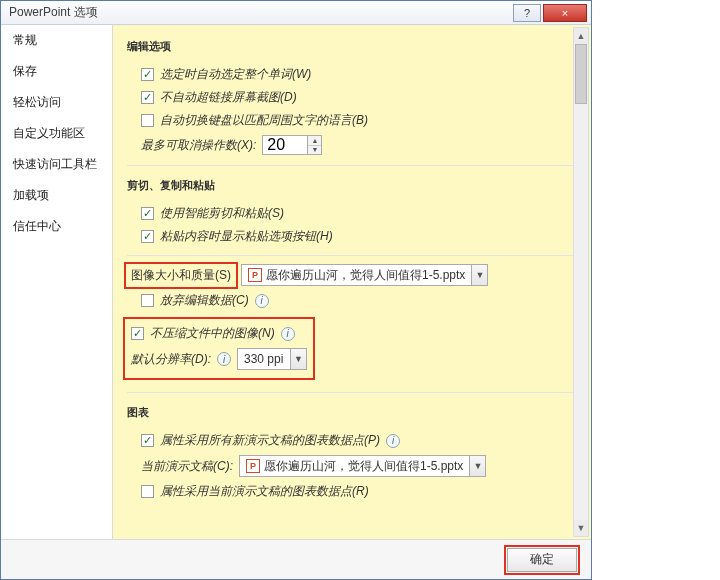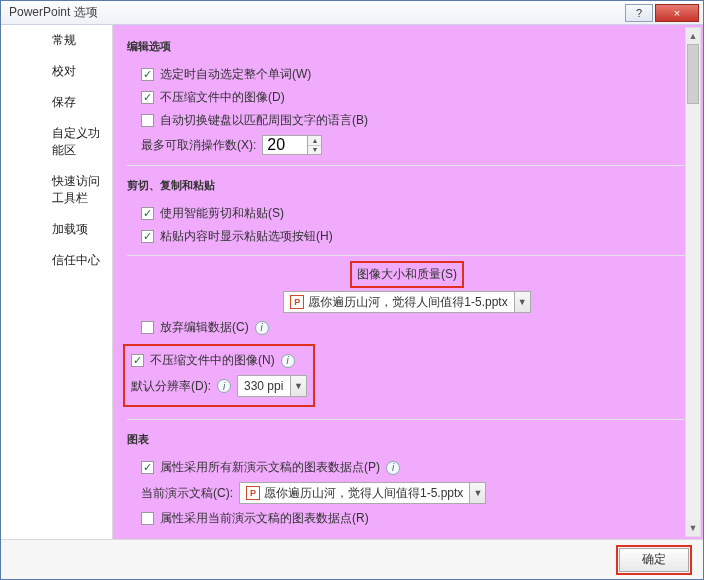--- a/index.html
+++ b/index.html
@@ -1,32 +1,32 @@
 <!DOCTYPE html>
 <html><head>
 <meta charset="utf-8">
 <style>
 * { box-sizing: border-box; margin: 0; padding: 0; }
 body { font-family: "Microsoft YaHei", "Segoe UI", Tahoma, sans-serif; font-size: 12px; color: #333; background: #fff; }
-.window { width: 704px; height: 580px; border: 1px solid #5a7aa8; background: #f0abfc; display: flex; flex-direction: column; }
+.window { width: 592px; height: 580px; border: 1px solid #5a7aa8; background: #fef9c3; display: flex; flex-direction: column; }
 .titlebar { height: 24px; background: linear-gradient(#fdfdfe,#eef1f6); border-bottom: 1px solid #c8d2e2; display: flex; align-items: center; padding: 0 4px 0 8px; color: #3d3d3d; }
 .titlebar .title-text { flex: 1; font-size: 12px; }
 .titlebar .tb-btn { width: 28px; height: 18px; border: 1px solid #8fa0b8; background: linear-gradient(#f5f8fc,#e2e8f1); margin-left: 2px; display: flex; align-items: center; justify-content: center; font-size: 11px; color: #333; }
 .titlebar .tb-close { width: 44px; background: linear-gradient(#e67a72,#c8362a); border-color: #9a281f; color: #fff; }
 .body { flex: 1; display: flex; overflow: hidden; }
-.sidebar { width: 112px; border-right: 1px solid #d9d9d9; background: #fff; padding-left: 39px; }
+.sidebar { width: 112px; border-right: 1px solid #d9d9d9; background: #fff; }
 .side-item { padding: 7px 12px; cursor: pointer; color: #1a1a1a; }
 .side-item.active { background: #d6d6d6; }
 .side-item.hl { outline: 2px solid #e03020; outline-offset: -2px; }
 .main { flex: 1; overflow: auto; position: relative; padding: 8px 16px 8px 14px; }
 .section-title { font-size: 11px; color: #333; padding: 6px 0 10px; }
 .section-title.bold { font-weight: 600; }
 .row { display: flex; align-items: center; gap: 6px; padding: 2px 0 4px 14px; min-height: 22px; }
 .row .cb { width: 13px; height: 13px; border: 1px solid #999; background: #fff; display: inline-flex; align-items: center; justify-content: center; color: #1c6f2f; font-size: 11px; line-height: 1; }
-.row label { color: #333; }
+.row label { color: #333; font-style: italic; }
 .info-icon { width: 14px; height: 14px; border-radius: 50%; border: 1px solid #8aa; color: #567; display: inline-flex; align-items: center; justify-content: center; font-size: 10px; font-style: italic; background: #f4f8fa; }
 .spinner { display: inline-flex; border: 1px solid #aaa; height: 20px; }
 .spinner input { width: 44px; border: none; padding: 0 4px; font-size: 16px; outline: none; }
 .spinner .spins { width: 14px; display: flex; flex-direction: column; border-left: 1px solid #aaa; }
 .spinner .spins div { flex: 1; font-size: 7px; display: flex; align-items: center; justify-content: center; background: #f3f3f3; color: #555; }
 .spinner .spins div:first-child { border-bottom: 1px solid #ccc; }
 .combo { display: inline-flex; border: 1px solid #aaa; height: 22px; background: #fff; }
 .combo .combo-body { display: flex; align-items: center; padding: 0 6px; gap: 4px; min-width: 200px; }
 .combo .combo-body.small { min-width: 52px; }
 .combo .caret { width: 16px; border-left: 1px solid #aaa; display: flex; align-items: center; justify-content: center; font-size: 9px; background: linear-gradient(#f7f7f7,#e7e7e7); color: #555; }
@@ -47,38 +47,38 @@
 
 <div class="window">
   <div class="titlebar">
     <span class="title-text">PowerPoint 选项</span>
     <div class="tb-btn">?</div>
     <div class="tb-btn tb-close">×</div>
   </div>
   <div class="body">
     <div class="sidebar">
       <div class="side-item">常规</div>
-      <div class="side-item">校对</div>
       <div class="side-item">保存</div>
+      <div class="side-item">轻松访问</div>
       <div class="side-item">自定义功能区</div>
       <div class="side-item">快速访问工具栏</div>
       <div class="side-item">加载项</div>
       <div class="side-item">信任中心</div>
     </div>
 
     <div class="main">
       
       <div class="section-title bold">编辑选项</div>
       <div class="row">
         <span class="cb">✓</span>
         <label>选定时自动选定整个单词(W)</label>
       </div>
       <div class="row">
         <span class="cb">✓</span>
-        <label>不压缩文件中的图像(D)</label>
+        <label>不自动超链接屏幕截图(D)</label>
       </div>
       <div class="row">
         <span class="cb"></span>
         <label>自动切换键盘以匹配周围文字的语言(B)</label>
       </div>
       <div class="row">
         <label>最多可取消操作数(X):</label>
         <span class="spinner">
           <input value="20" style="">
           <span class="spins">
@@ -95,21 +95,21 @@
         <span class="cb">✓</span>
         <label>使用智能剪切和粘贴(S)</label>
       </div>
       <div class="row">
         <span class="cb">✓</span>
         <label>粘贴内容时显示粘贴选项按钮(H)</label>
       </div>
       <hr class="hr">
 
       
-      <div class="row" style="padding-left:0;flex-direction:column;">
+      <div class="row" style="padding-left:0;">
         <span class="redbox" style="padding:2px 4px;">图像大小和质量(S)</span>
         <span class="combo">
           <span class="combo-body">
               <span class="ppt-icon">P</span>
               <span>愿你遍历山河，觉得人间值得1-5.pptx</span>
             </span>
           <span class="caret">▼</span>
         </span>
       </div>
       <div class="row">

